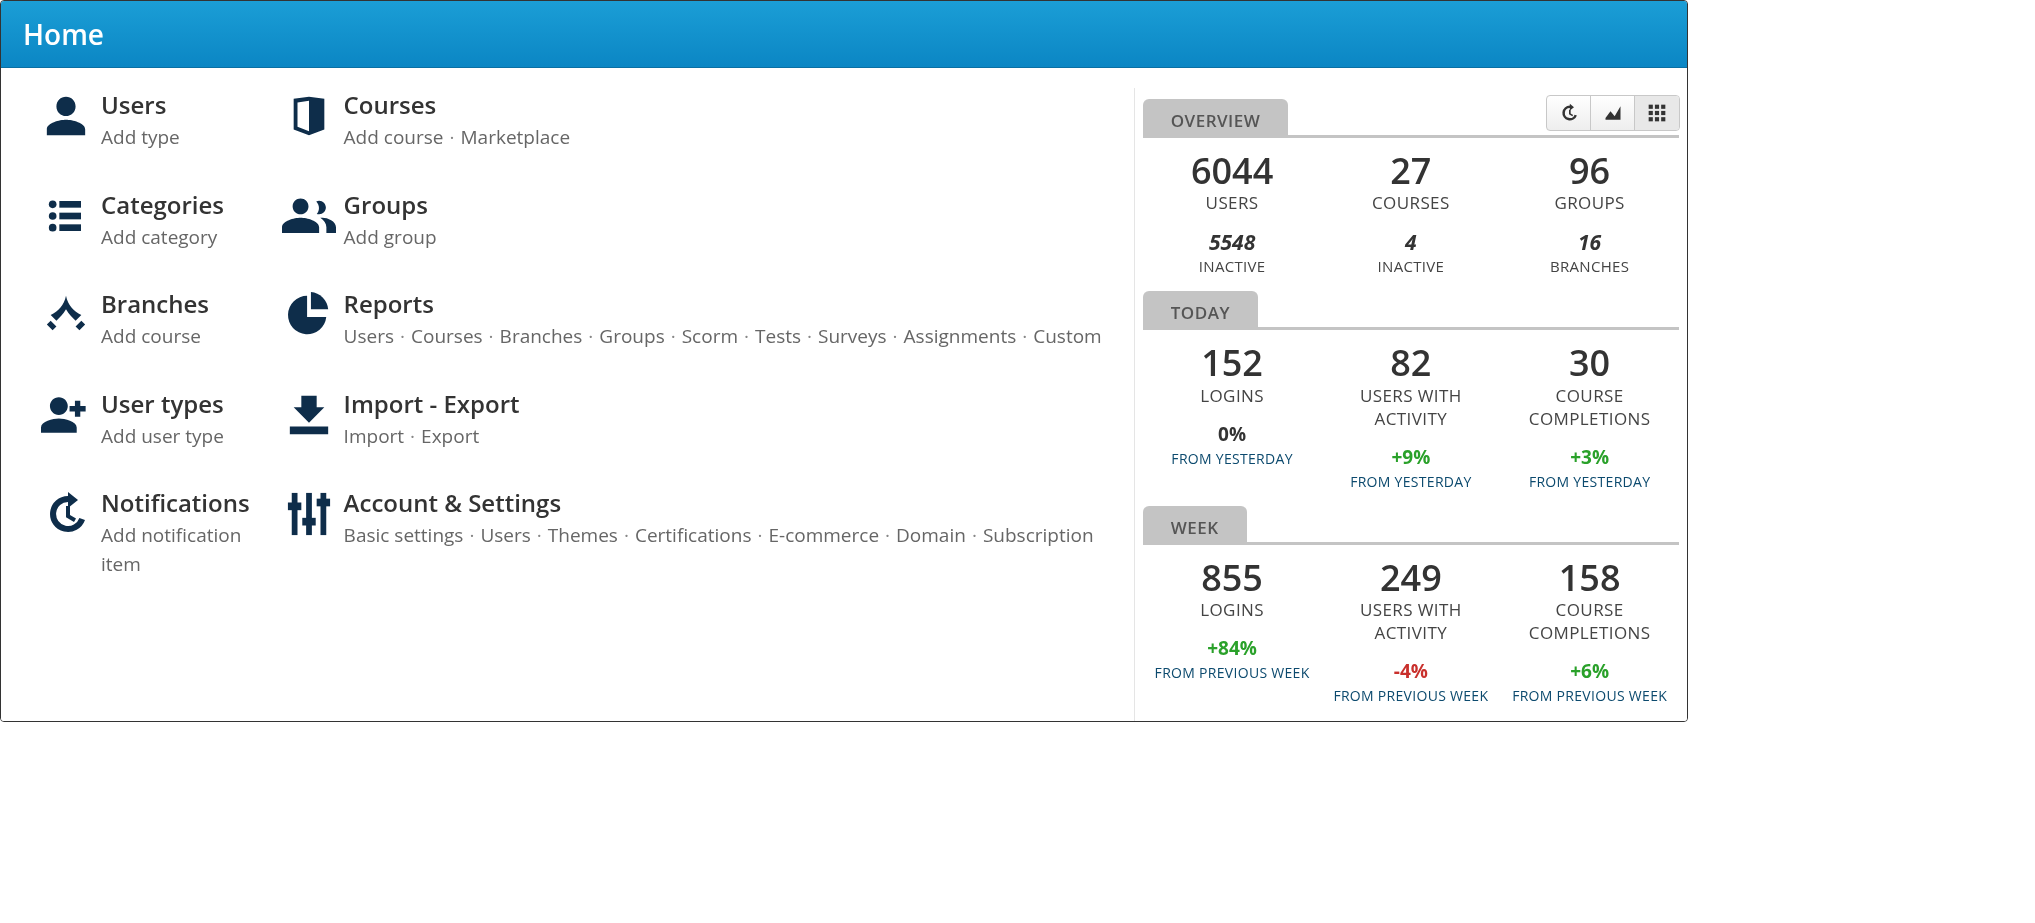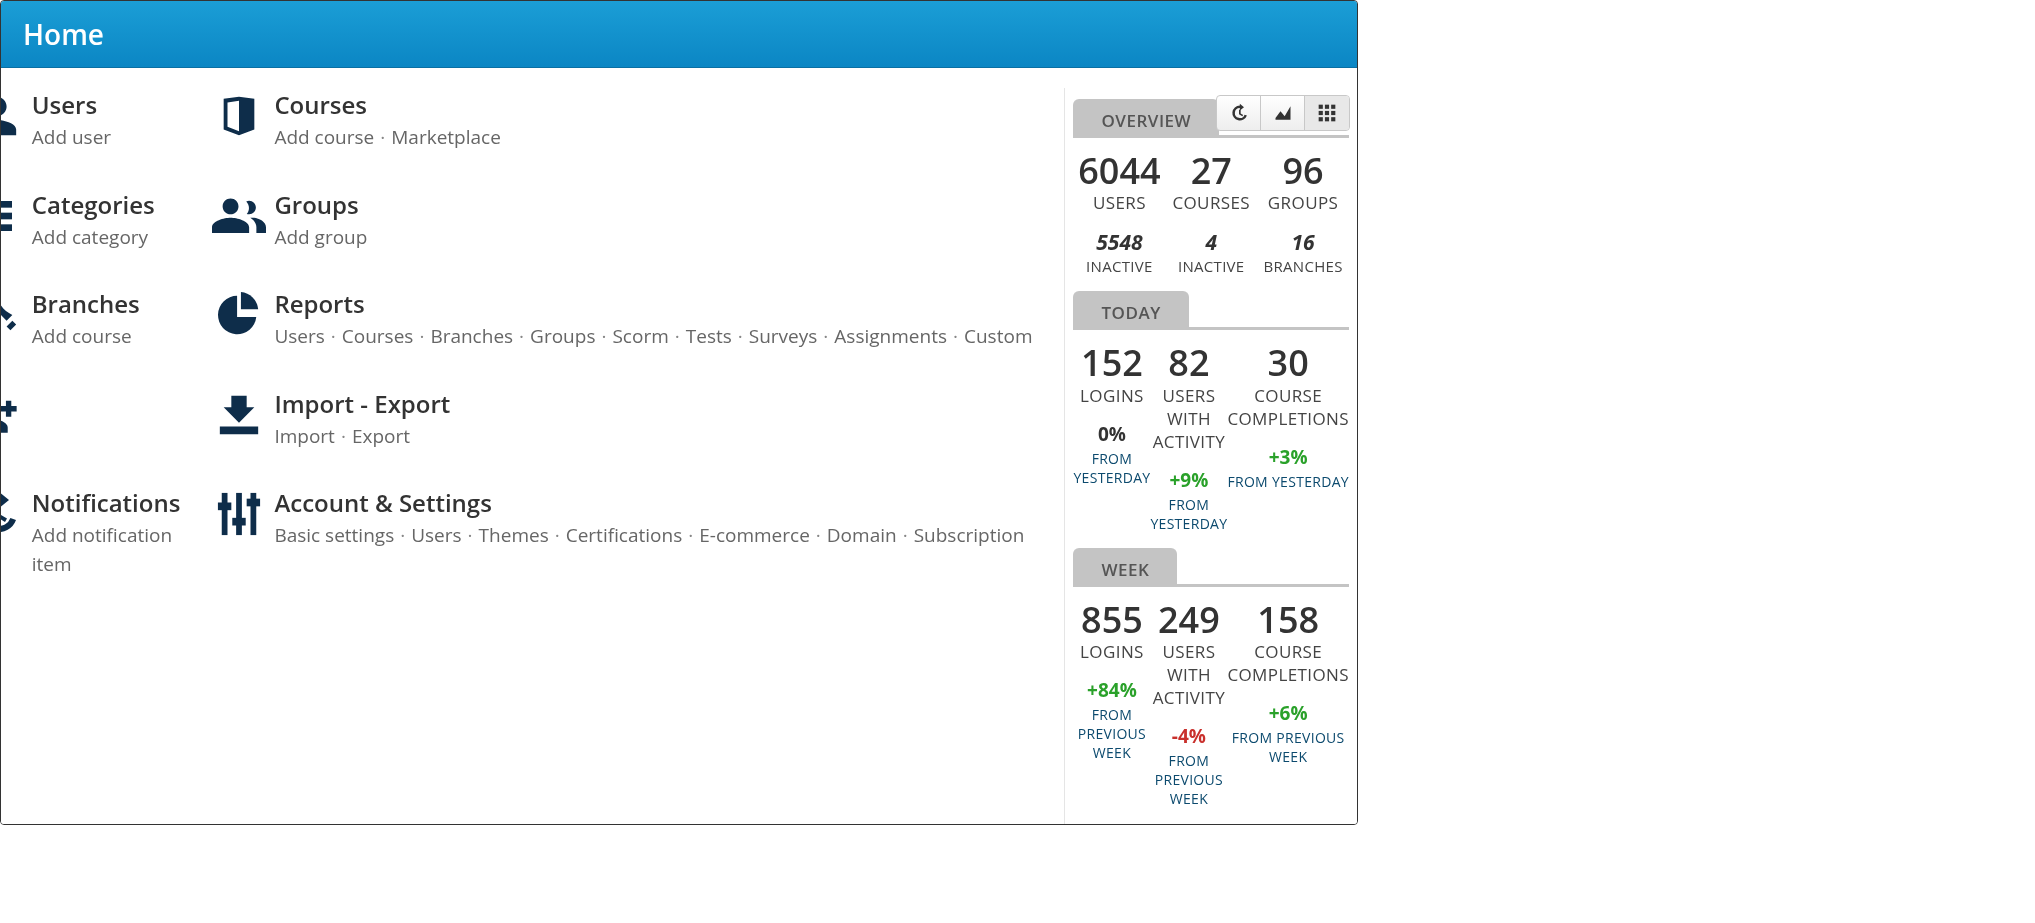--- a/index.html
+++ b/index.html
@@ -3,21 +3,21 @@
 <meta charset="utf-8">
 <style>
   * { box-sizing: border-box; }
   body {
     margin: 0;
     font-family: "Open Sans", "Segoe UI", Arial, sans-serif;
     background: #fff;
     color: #333;
   }
   .panel {
-    width: 1358px;
+    width: 1688px;
     margin: 0;
     border: 1px solid #333;
     border-radius: 4px;
     overflow: hidden;
   }
   .panel-header {
     background: linear-gradient(#1b9ed6, #0b86c4);
     color: #fff;
     font-size: 28px;
     font-weight: 600;
@@ -180,21 +180,21 @@
       <div class="nav-grid">
 
         <div class="nav-item">
           <div class="nav-icon">
             <svg width="46" height="46" viewBox="0 0 24 24">
                 <path d="M12 12c2.8 0 5-2.2 5-5s-2.2-5-5-5-5 2.2-5 5 2.2 5 5 5zm0 2c-3.3 0-10 1.7-10 5v3h20v-3c0-3.3-6.7-5-10-5z"></path>
               </svg>
           </div>
           <div class="nav-text">
             <div class="nav-title">Users</div>
-            <div class="nav-links"><span class="lnk">Add user</span></div>
+            <div class="nav-links"><span class="lnk">Add type</span></div>
           </div>
         </div>
 
         <div class="nav-item">
           <div class="nav-icon">
             <svg width="46" height="46" viewBox="0 0 24 24">
                 <path d="M4 3l8-1 8 1v16l-8 3-8-3V3zm8 1L6 5v12.6l6 2.3V4z"></path>
               </svg>
           </div>
           <div class="nav-text">
@@ -258,20 +258,24 @@
             <div class="nav-links"><span class="lnk">Users</span><span class="dot">·</span><span class="lnk">Courses</span><span class="dot">·</span><span class="lnk">Branches</span><span class="dot">·</span><span class="lnk">Groups</span><span class="dot">·</span><span class="lnk">Scorm</span><span class="dot">·</span><span class="lnk">Tests</span><span class="dot">·</span><span class="lnk">Surveys</span><span class="dot">·</span><span class="lnk">Assignments</span><span class="dot">·</span><span class="lnk">Custom</span></div>
           </div>
         </div>
 
         <div class="nav-item">
           <div class="nav-icon">
             <svg width="50" height="46" viewBox="0 0 28 24">
                 <path d="M10 12c2.8 0 5-2.2 5-5S12.8 2 10 2 5 4.2 5 7s2.2 5 5 5zm0 2c-3.3 0-10 1.7-10 5v3h20v-3c0-3.3-6.7-5-10-5z"></path>
                 <path d="M22 7h3v3h-3v3h-3v-3h-3V7h3V4h3v3z"></path>
               </svg>
+          </div>
+          <div class="nav-text">
+            <div class="nav-title">User types</div>
+            <div class="nav-links"><span class="lnk">Add user type</span></div>
           </div>
         </div>
 
         <div class="nav-item">
           <div class="nav-icon">
             <svg width="50" height="46" viewBox="0 0 24 24">
                 <path d="M12 2l-4 0v6H4l8 8 8-8h-4V2h-4z"></path>
                 <path d="M2 18h20v4H2z"></path>
               </svg>
           </div>

